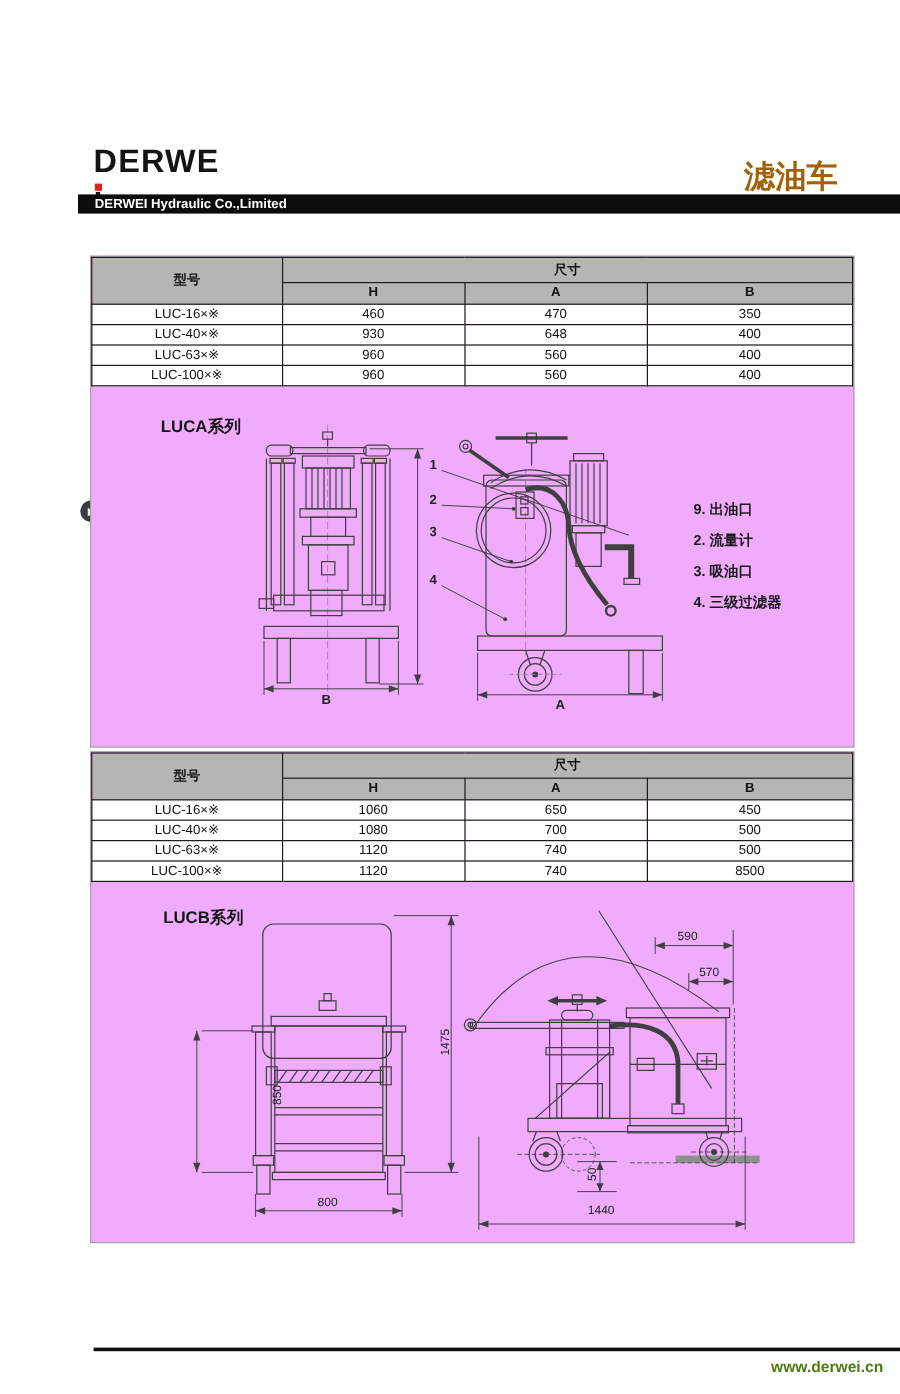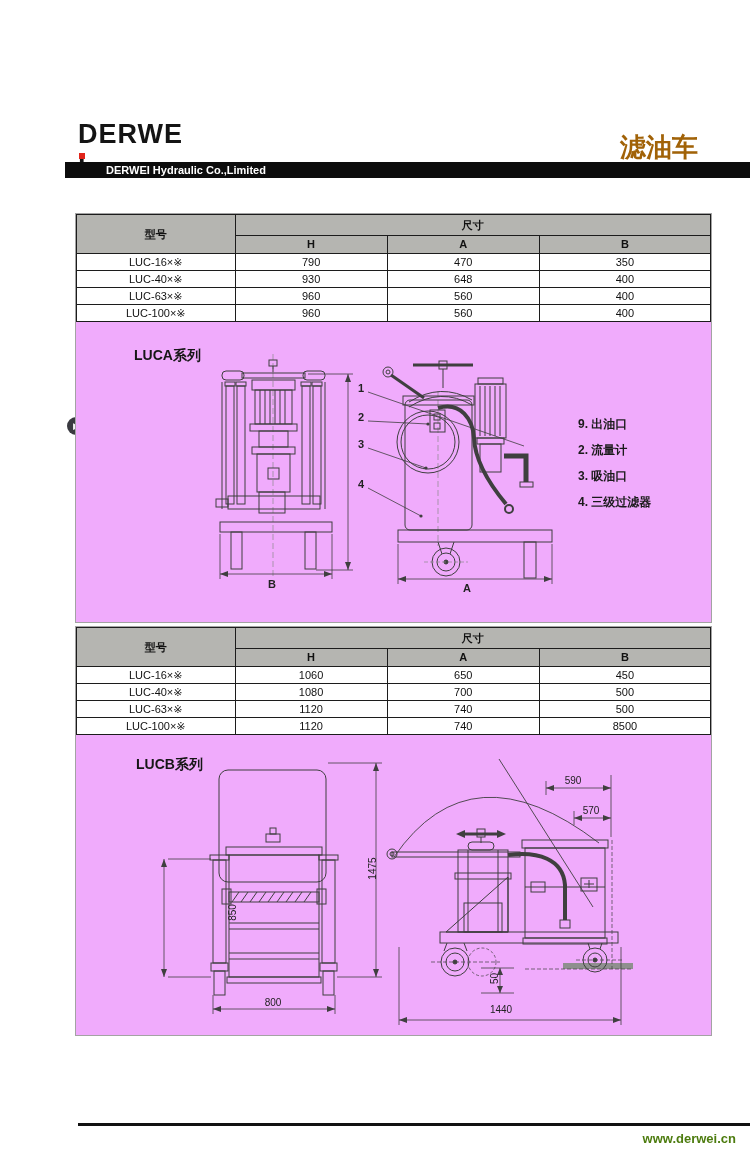--- a/index.html
+++ b/index.html
@@ -7,21 +7,21 @@
         font-family:"Liberation Sans","DejaVu Sans",sans-serif;color:#111;}
 
   
   .logo{position:absolute;left:78px;top:119px;font-size:27px;font-weight:bold;
         letter-spacing:1px;color:#141414;display:flex;align-items:flex-start;flex-direction:column;}
   .logo .logo-i{position:relative;display:inline-block;}
   .logo .i-dot{position:absolute;left:1px;top:3px;width:6px;height:6px;background:#e1251b;}
   .page-title{position:absolute;right:52px;top:130px;font-size:26px;font-weight:bold;color:#a16207;}
   .company-bar{position:absolute;left:65px;right:0;top:162px;height:16px;background:#0c0c0c;
                display:flex;align-items:center;}
-  .company-bar span{color:#ffffff;font-size:11px;font-weight:bold;padding-left:14px;margin-left:27px;}
+  .company-bar span{color:#ffffff;font-size:11px;font-weight:bold;padding-left:14px;}
 
   
   .section-frame{position:absolute;left:75px;width:637px;border:1px solid #a3a3a3;
                  background:#f0abfc;box-sizing:border-box;}
   #frame1{top:213px;height:410px;}
   #frame2{top:626px;height:410px;}
 
   
   .spec-table{position:absolute;left:0;top:0;width:100%;border-collapse:collapse;}
   .spec-table th,.spec-table td{border:1px solid #1c1c1c;text-align:center;padding:0;
@@ -77,21 +77,21 @@
         <th class="top col-model" rowspan="2">型号</th>
         <th class="top" colspan="3">尺寸</th>
       </tr>
       <tr>
         <th class="col-h">H</th>
         <th class="col-a">A</th>
         <th class="col-b">B</th>
       </tr>
       <tr>
         <td>LUC-16×※</td>
-        <td>790</td>
+        <td>460</td>
         <td>470</td>
         <td>350</td>
       </tr>
       <tr>
         <td>LUC-40×※</td>
         <td>930</td>
         <td>648</td>
         <td>400</td>
       </tr>
       <tr>

